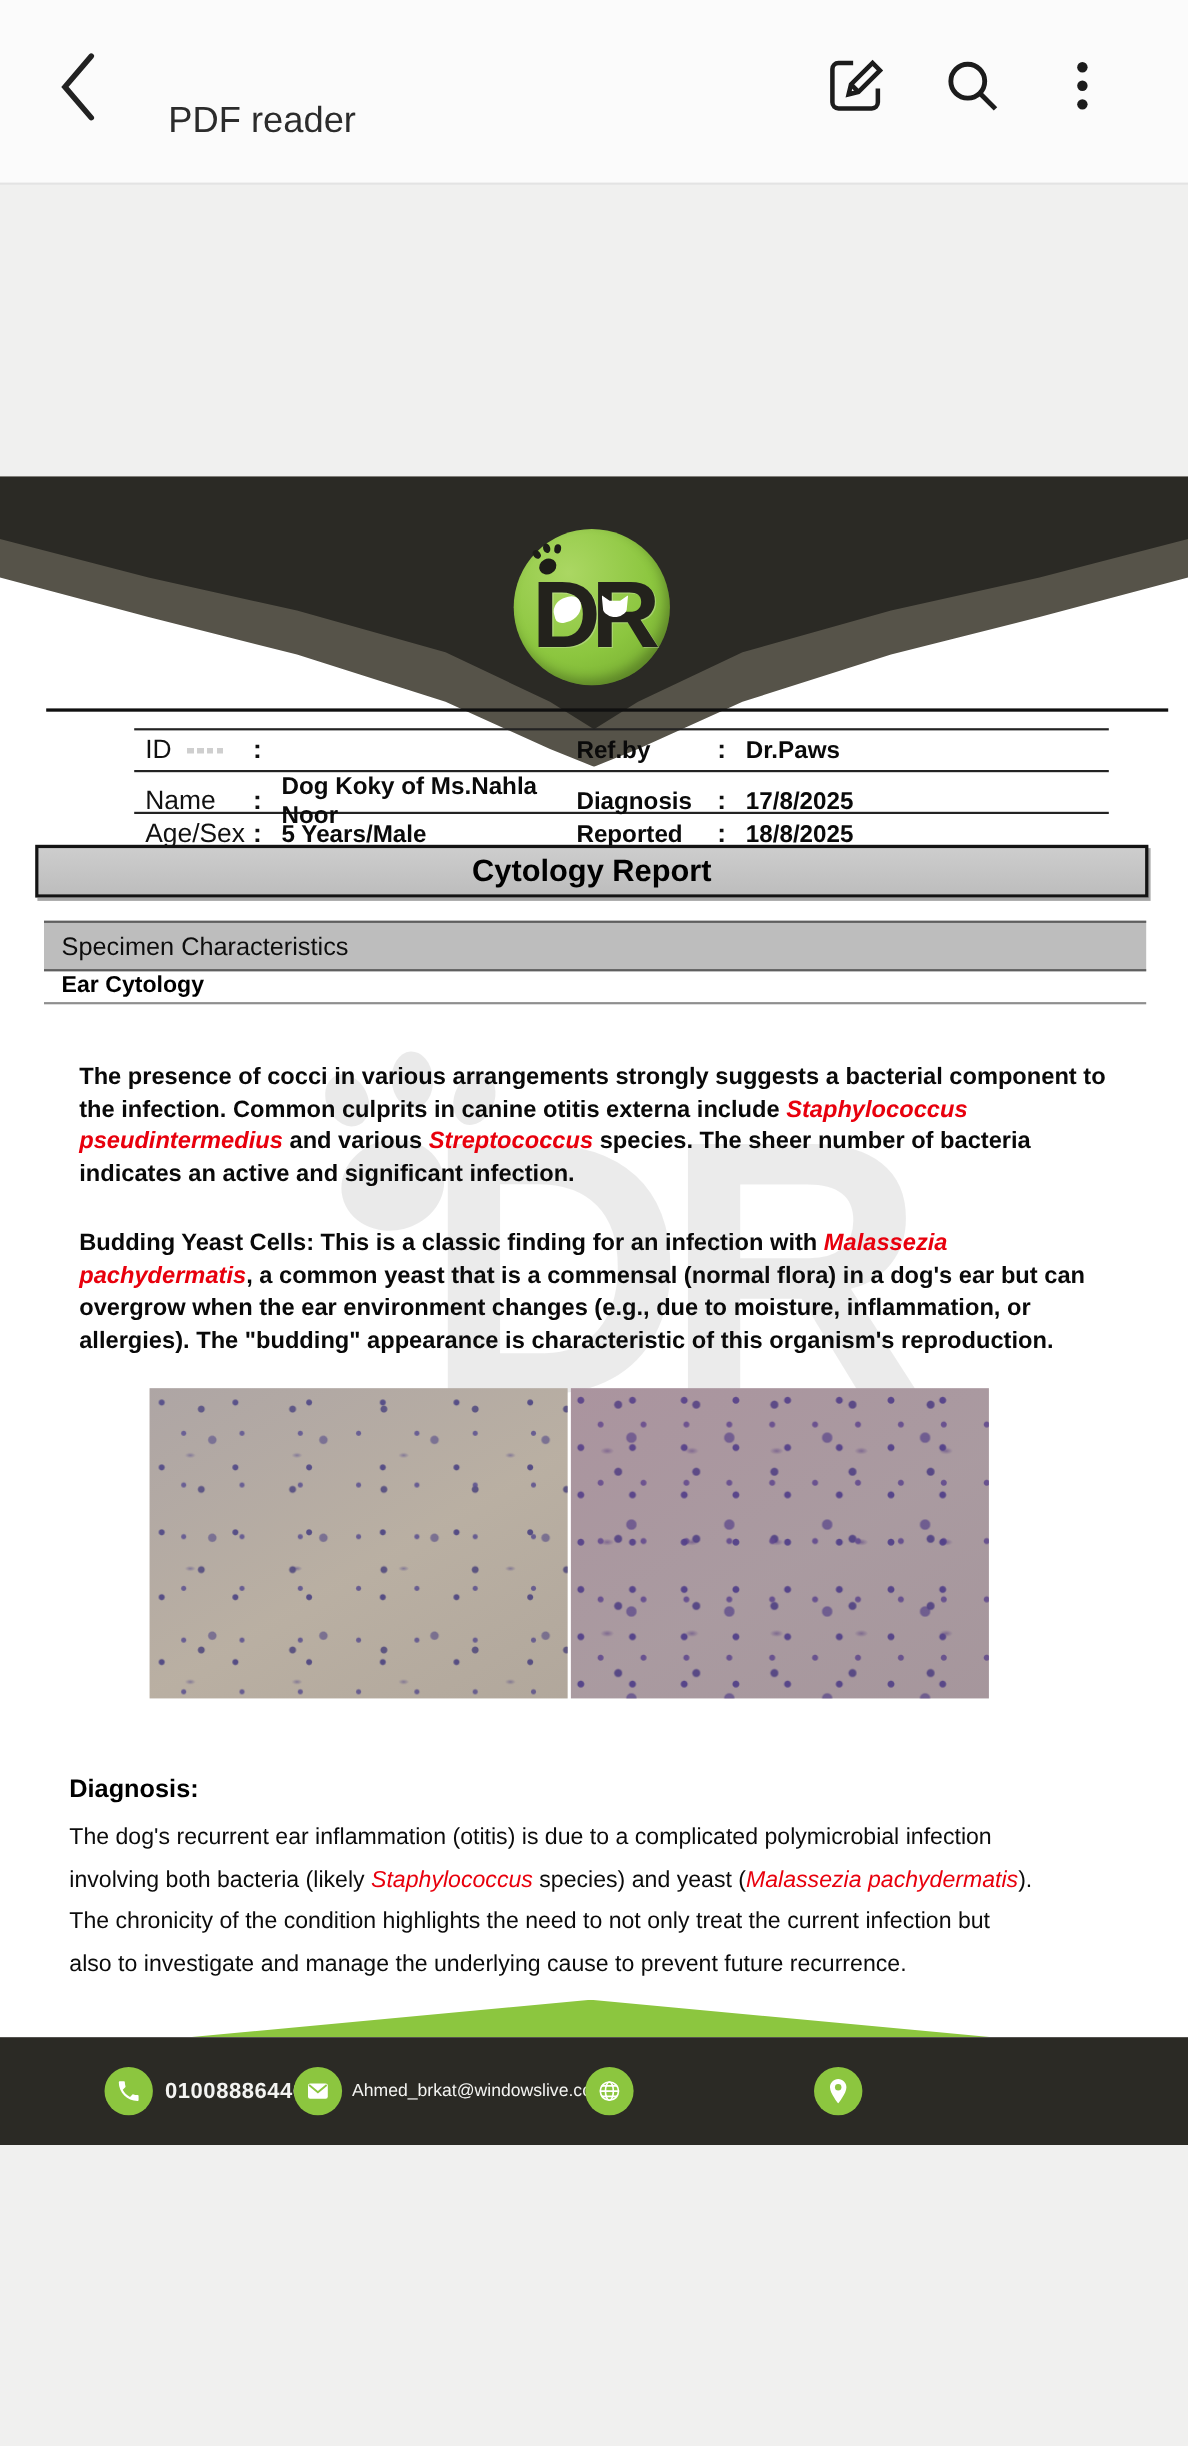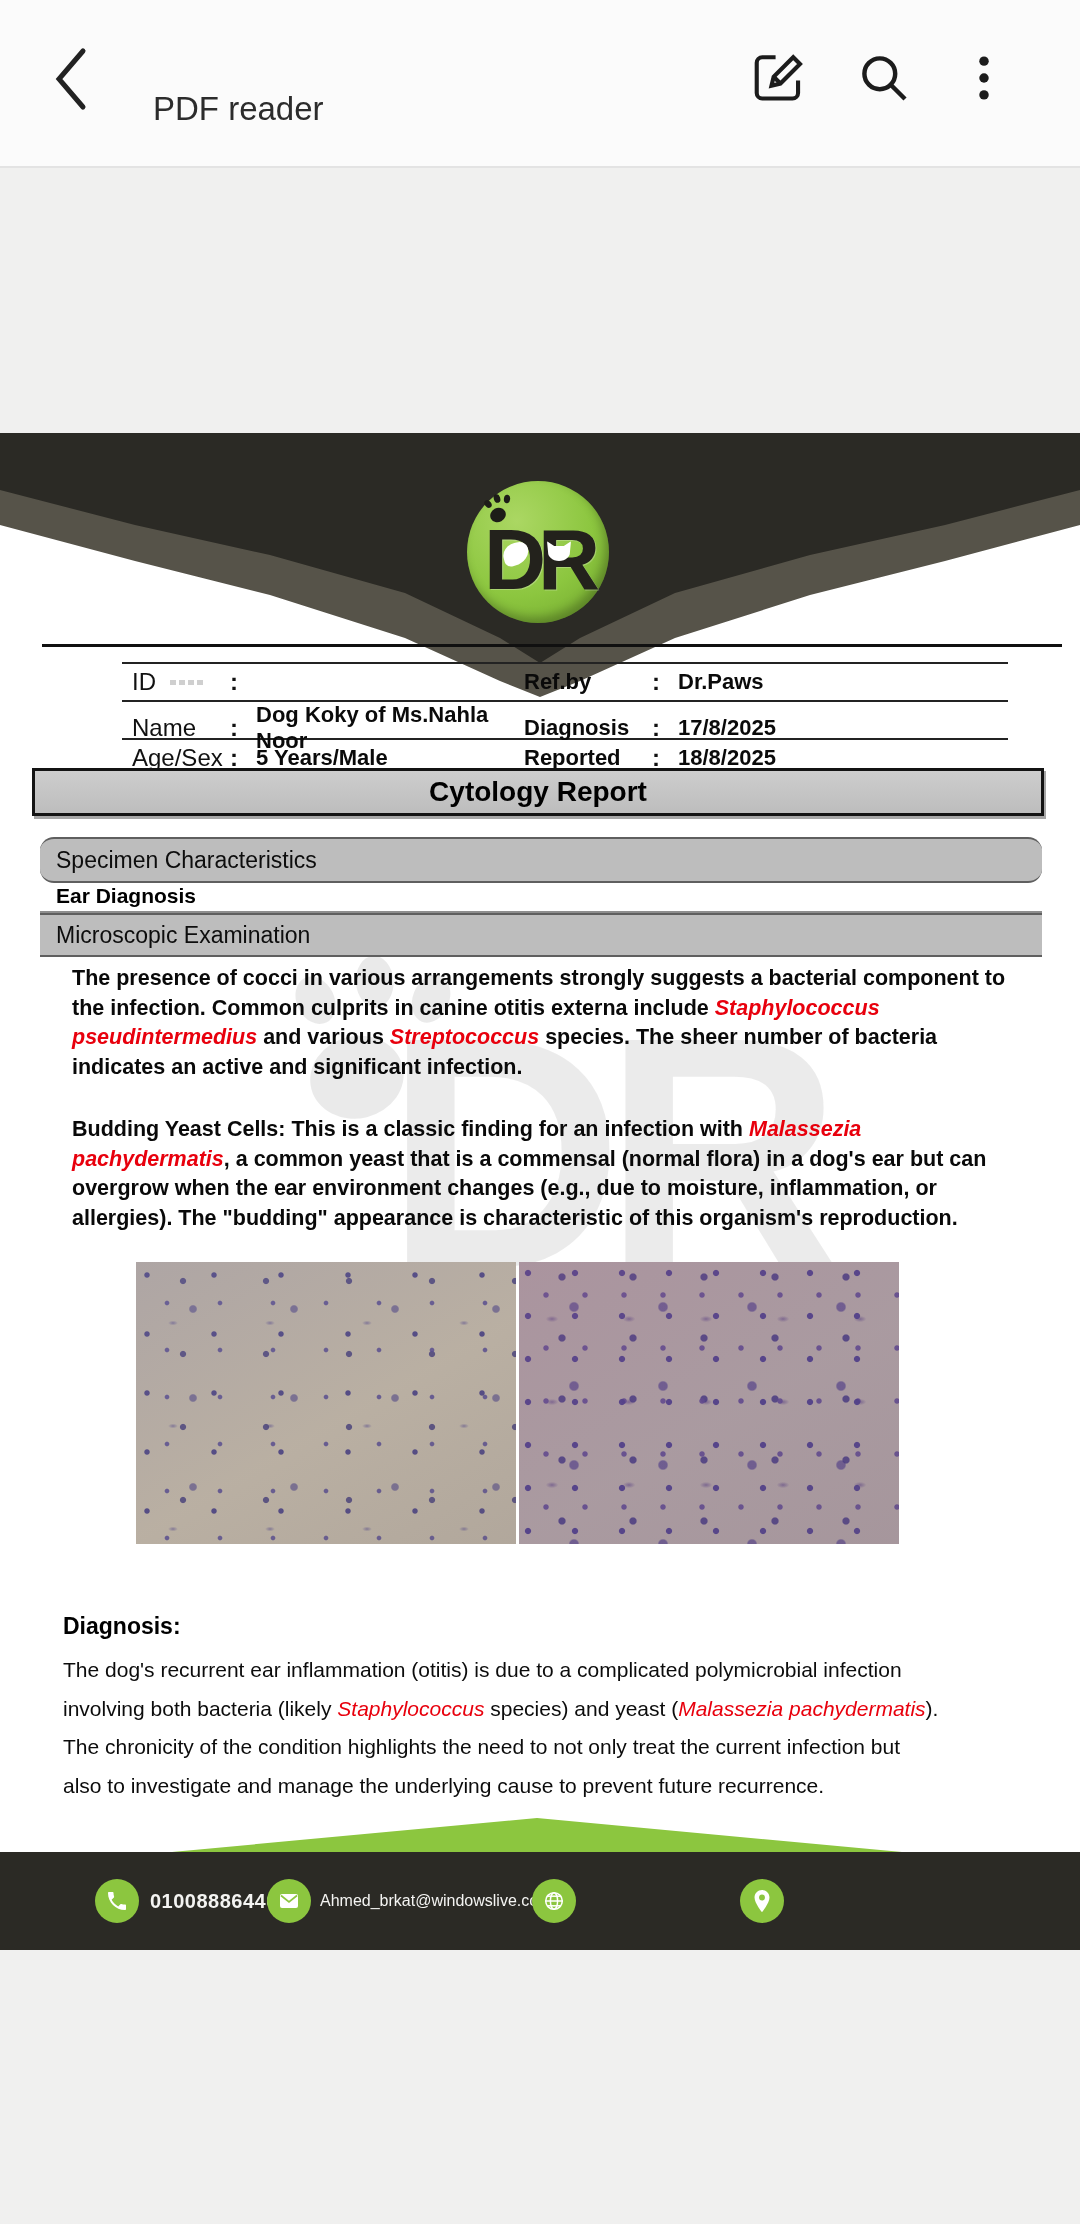--- a/index.html
+++ b/index.html
@@ -51,21 +51,21 @@
 
   
   .cyto-bar{position:absolute;left:32px;top:335px;width:1006px;height:42px;background:linear-gradient(#cdcdcd,#bdbdbd);
     border:3px solid #131313;box-shadow:2px 3px 0 rgba(0,0,0,.35);display:flex;align-items:center;justify-content:center;z-index:5;}
   .cyto-bar span{font-size:28px;font-weight:bold;color:#000;}
 
   
   .sect-bar{position:absolute;left:40px;width:1002px;background:#bdbdbd;border-top:2px solid #5f5f5f;border-bottom:2px solid #5f5f5f;
     display:flex;align-items:center;z-index:5;}
   .sect-bar span{font-size:23px;color:#0d0d0d;padding-left:16px;}
-  .sect-specimen{top:404px;height:42px;border-radius:14px;}
+  .sect-specimen{top:404px;height:42px;}
   .sect-micro{top:480px;height:40px;}
   .specimen-row{position:absolute;left:40px;top:448px;width:1002px;height:30px;border-bottom:2px solid #8e8e8e;display:flex;align-items:center;z-index:5;}
   .specimen-row span{font-size:21px;font-weight:bold;color:#000;padding-left:16px;}
 
   
   .watermark{position:absolute;left:235px;top:515px;width:840px;height:520px;opacity:.5;z-index:1;pointer-events:none;overflow:hidden;}
   .wm-dr{position:absolute;left:150px;top:40px;font-size:330px;font-weight:bold;color:#d9d9d9;letter-spacing:-20px;line-height:1;}
   .wm-paw{position:absolute;left:30px;top:0px;transform:rotate(14deg);}
 
   
@@ -215,24 +215,21 @@
     </div>
 
     <div class="cyto-bar">
       <span>Cytology Report</span>
     </div>
 
     <div class="sect-bar sect-specimen">
       <span>Specimen Characteristics</span>
     </div>
     <div class="specimen-row">
-      <span>Ear Diagnosis</span>
-    </div>
-    <div class="sect-bar sect-micro">
-      <span>Microscopic Examination</span>
+      <span>Ear Cytology</span>
     </div>
 
     <div class="watermark">
       <span class="wm-paw">
         <svg width="200" height="190" viewBox="0 0 34 32" fill="#d7d7d7">
           <ellipse cx="17" cy="22" rx="8" ry="7" transform="rotate(-28 17 22)"></ellipse>
           <ellipse cx="7" cy="11" rx="3.2" ry="4.2" transform="rotate(-40 7 11)"></ellipse>
           <ellipse cx="16" cy="5.5" rx="3.2" ry="4.4" transform="rotate(-18 16 5.5)"></ellipse>
           <ellipse cx="26" cy="6" rx="3.1" ry="4.2" transform="rotate(8 26 6)"></ellipse>
         </svg>

